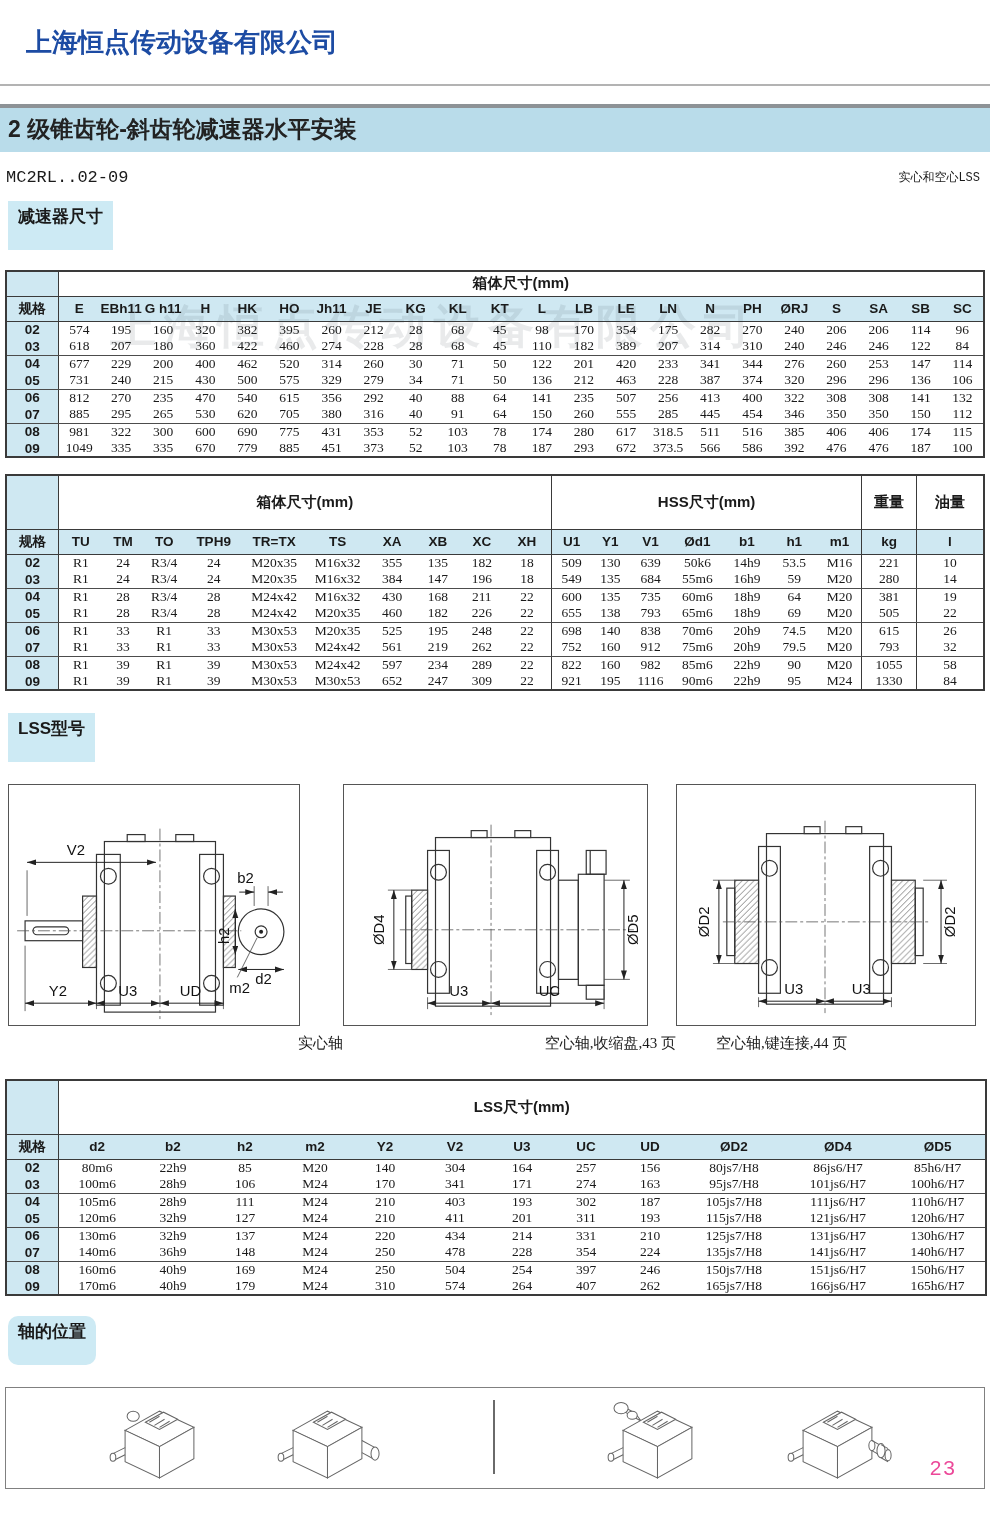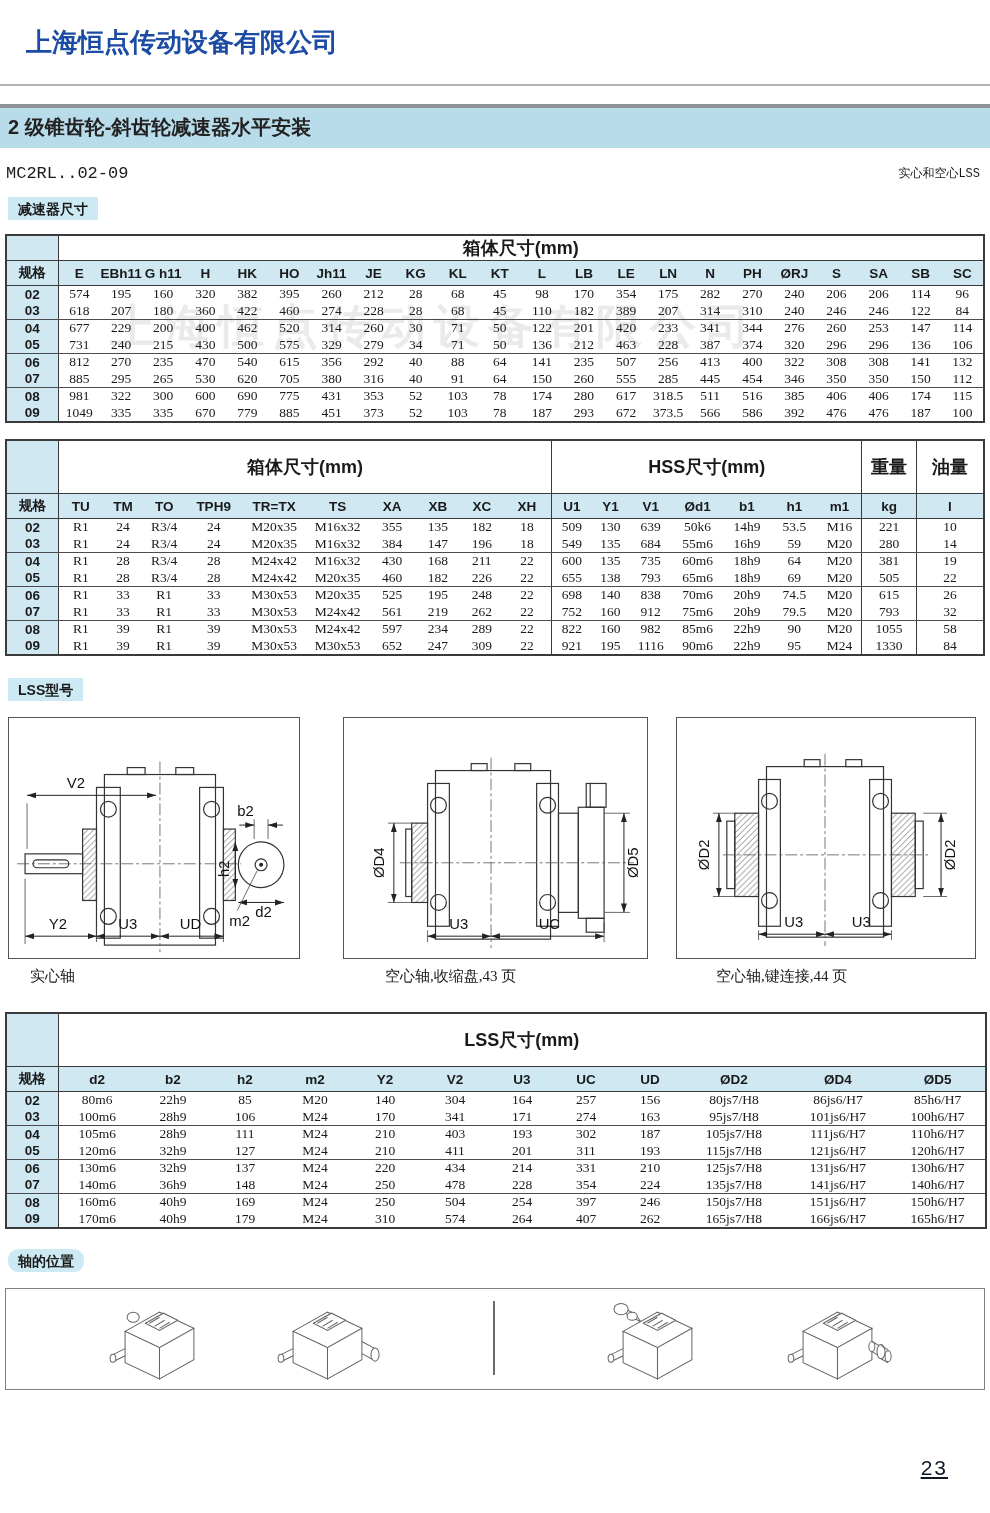--- a/index.html
+++ b/index.html
@@ -11,33 +11,33 @@
   }
   
   .page-header { display:flex; justify-content:space-between; align-items:center;
                  height:84px; padding:4px 12px 4px 26px; }
   .logo-block { display:flex; align-items:center; gap:16px; }
   .logo-text { font-size:30px; color:#1c4ba3; letter-spacing:1px; }
   .company-name { font-size:26px; font-weight:bold; color:#1c4ba3; }
   .header-rule { border:none; border-top:2px solid #b3b3b3; margin:0; }
   
   .title-bar { margin-top:18px; background:#b9dcea; border-top:4px solid #8d9296;
-               padding:6px 8px 7px; font-size:20px; font-weight:bold; color:#222; }
+               padding:6px 8px 7px; font-size:23px; font-weight:bold; color:#222; }
   .model-line { display:flex; justify-content:space-between; align-items:center;
                 padding:16px 10px 0 6px; }
   .model-code { font-family:"Liberation Mono", monospace; font-size:17px; }
   .model-note { font-size:12px; font-family:"Liberation Mono", monospace; }
-  .section-badge { display:inline-block; margin:14px 0 6px 8px; padding:4px 10px 1px;
-                   background:#cdeaf4; font-size:14px; font-weight:bold; }
+  .section-badge { display:inline-block; margin:14px 0 12px 8px; padding:4px 10px 22px;
+                   background:#cdeaf4; font-size:17px; font-weight:bold; }
   
   table.dims { border-collapse:collapse; table-layout:fixed; width:980px;
                margin:8px 0 0 5px; border:2px solid #3a3a3a; }
   table.dims th, table.dims td { padding:0; text-align:center; font-weight:normal;
                overflow:hidden; white-space:nowrap; }
-  tr.group-row th { font-size:18px; font-weight:bold; }
+  tr.group-row th { font-size:15px; font-weight:bold; }
   tr.cols-row { background:#cfe8f2; }
   tr.cols-row th { border-top:1.5px solid #3a3a3a; border-bottom:1.5px solid #3a3a3a;
                    font-size:13.5px; font-weight:bold; height:25px;text-align:center; }
   table.dims tbody td { font-family:"Liberation Serif", serif; font-size:13.5px; height:17px; }
   table.dims tbody th.spec { background:#cfe8f2; font-weight:bold; font-size:13.5px;
                    border-right:1.5px solid #3a3a3a; }
   tr.cols-row th:first-child { border-right:1.5px solid #3a3a3a; }
   th.spec-blank { background:#cfe8f2; border-right:1.5px solid #3a3a3a; }
   tbody tr.pair-end > * { border-bottom:1px solid #4c4c4c; }
   #table1 tr.group-row th { height:25px; }
@@ -55,36 +55,36 @@
   
   .watermark { position:absolute; top:296px; left:110px; font-size:46px; font-weight:bold;
                letter-spacing:8px; color:#30404a; opacity:0.10; pointer-events:none; }
   
   .drawings-row { display:flex; margin:10px 0 0 8px; }
   .drawing-box { border:1.5px solid #555; background:#fff; }
   .drawing-box.b1 { width:292px; height:242px; margin-right:43px; }
   .drawing-box.b2 { width:305px; height:242px; margin-right:28px; }
   .drawing-box.b3 { width:300px; height:242px; }
   .captions { display:flex; margin:8px 0 0 8px; font-size:15px;
-              font-family:"Liberation Serif", serif; }
+              font-family:"Liberation Serif", serif;text-align:right; }
   .captions .c1 { width:335px; padding-left:22px; }
   .captions .c2 { width:333px; padding-left:42px; }
   .captions .c3 { padding-left:40px; }
   svg.tech text { font-size:15px; fill:#111; font-family:"Liberation Sans",sans-serif; }
   svg.tech .cl { stroke:#555; stroke-width:0.8; stroke-dasharray:12 3 3 3; }
   svg.tech .dim { stroke:#222; stroke-width:1; }
   svg.tech .ext { stroke:#444; stroke-width:0.8; }
   
   .positions-box { position:relative; margin:10px 0 0 5px; width:980px; height:102px;
                    border:1.5px solid #808080; background:#fff; }
   .positions-box svg { position:absolute; top:8px; }
   .pos-divider { position:absolute; left:487px; top:12px; bottom:14px; width:1.5px;
                  background:#6a6a6a; }
-  .page-number { position:absolute; right:42px; top:1456px; font-size:21px;
-                 letter-spacing:2px; color:#0f172a;text-decoration:underline; }
+  .page-number { position:absolute; right:33px; top:1456px; font-size:21px;
+                 letter-spacing:2px; color:#ec4899; }
 </style>
 </head>
 <body>
 
 <div class="page-header">
   <div class="company-name">上海恒点传动设备有限公司</div>
 </div>
 <hr class="header-rule">
 
 <div class="title-bar">2 级锥齿轮-斜齿轮减速器水平安装</div>

